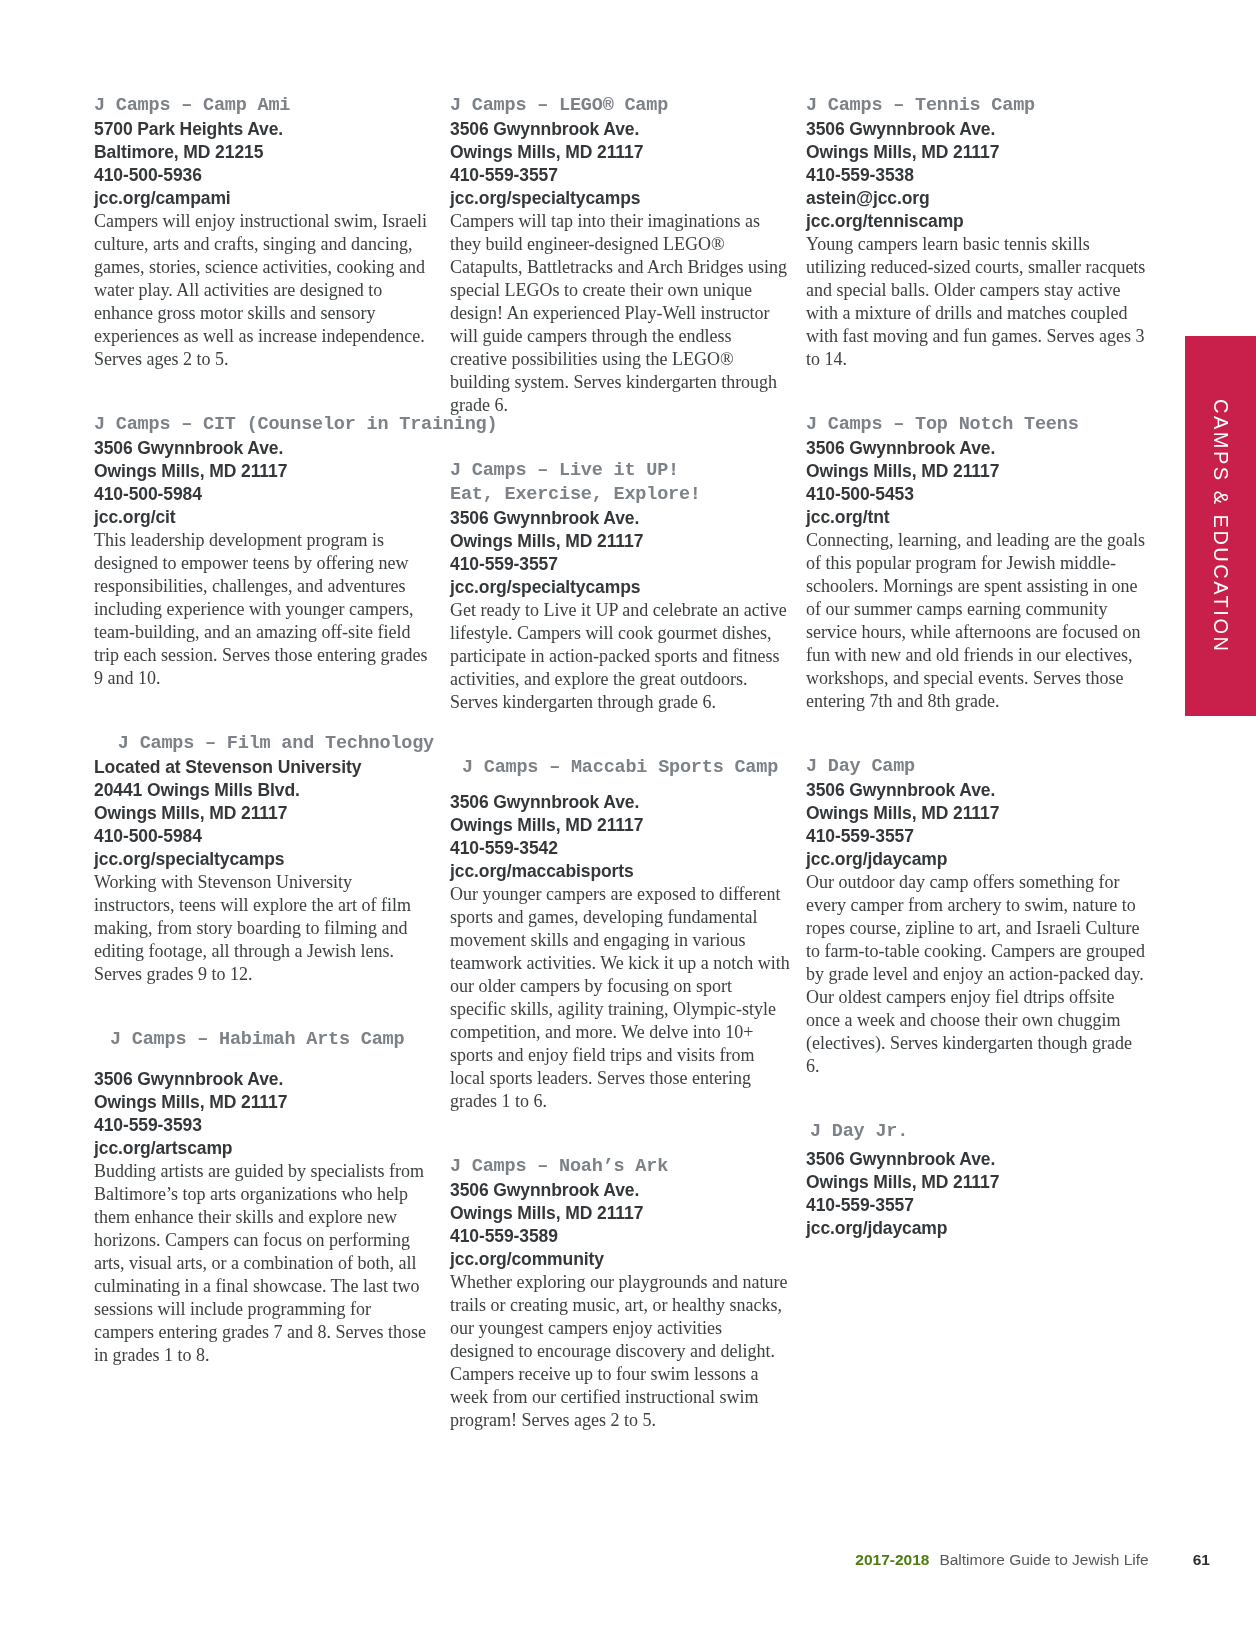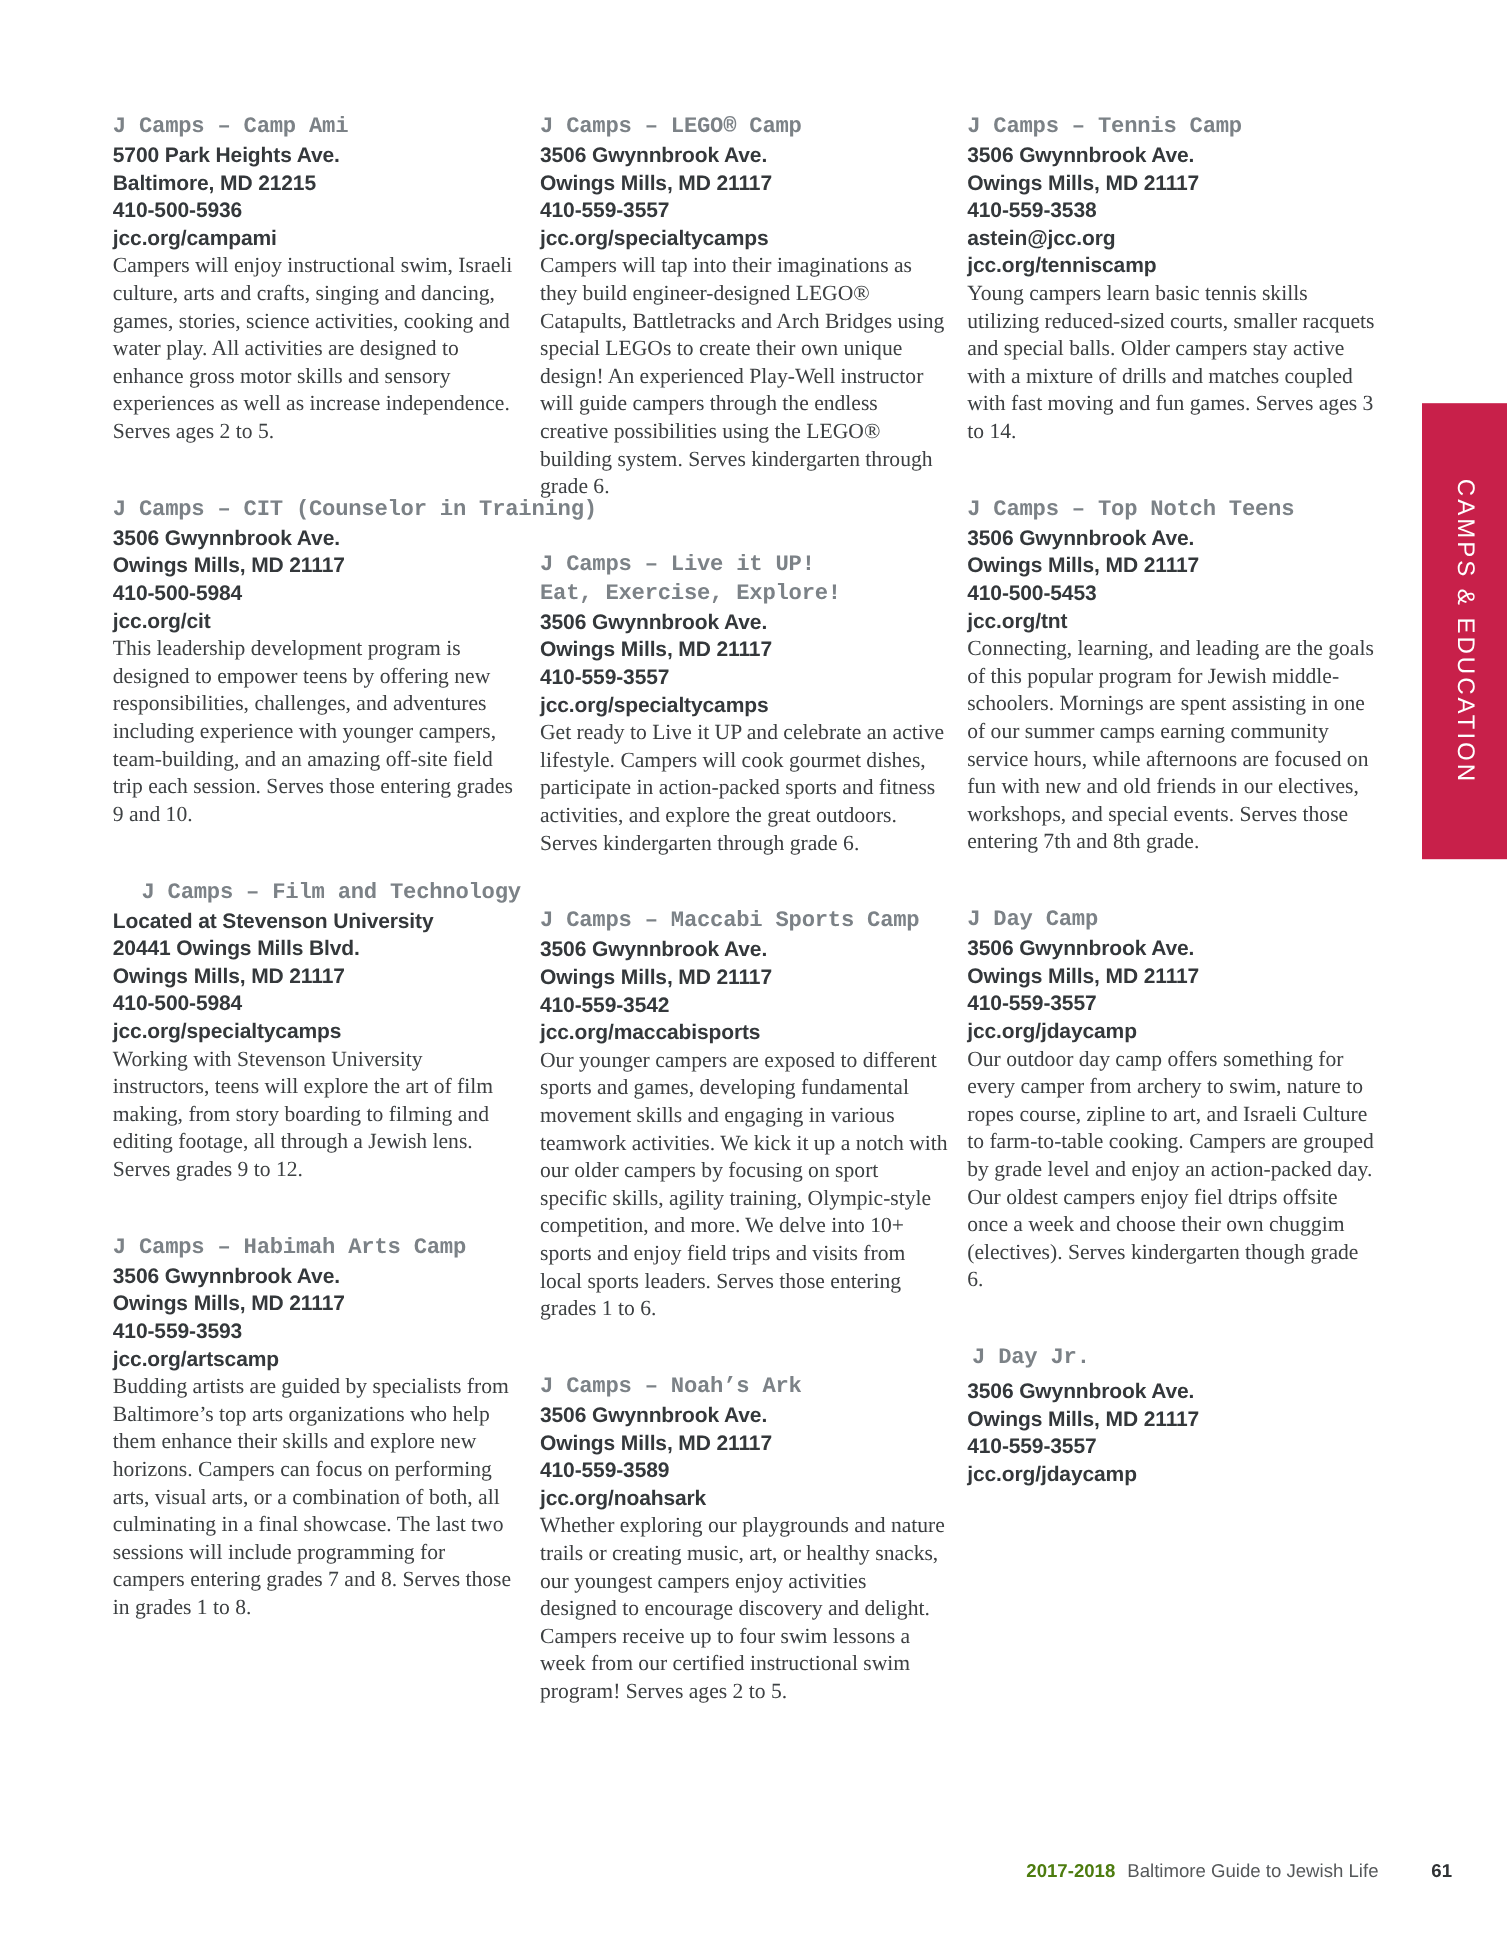--- a/index.html
+++ b/index.html
@@ -122,21 +122,21 @@
             <div class="contact-line">20441 Owings Mills Blvd.</div>
             <div class="contact-line">Owings Mills, MD 21117</div>
             <div class="contact-line">410-500-5984</div>
             <div class="contact-line">jcc.org/specialtycamps</div>
           </div>
     <div class="info"></div>
     <p class="desc">Working with Stevenson University instructors, teens will explore the art of film making, from story boarding to filming and editing footage, all through a Jewish lens. Serves grades 9 to 12.</p>
   </section>
 
   <section class="listing">
-    <h3 class="title" style="margin:0;">
+    <h3 class="title" style="margin:16px;">
             <div class="title-line">J Camps – Habimah Arts Camp</div>
           </h3>
     <div class="contact">
             <div class="contact-line">3506 Gwynnbrook Ave.</div>
             <div class="contact-line">Owings Mills, MD 21117</div>
             <div class="contact-line">410-559-3593</div>
             <div class="contact-line">jcc.org/artscamp</div>
           </div>
     <div class="info"></div>
     <p class="desc">Budding artists are guided by specialists from Baltimore’s top arts organizations who help them enhance their skills and explore new horizons. Campers can focus on performing arts, visual arts, or a combination of both, all culminating in a final showcase. The last two sessions will include programming for campers entering grades 7 and 8. Serves those in grades 1 to 8.</p>
@@ -166,42 +166,42 @@
             <div class="contact-line">3506 Gwynnbrook Ave.</div>
             <div class="contact-line">Owings Mills, MD 21117</div>
             <div class="contact-line">410-559-3557</div>
             <div class="contact-line">jcc.org/specialtycamps</div>
           </div>
     <div class="info"></div>
     <p class="desc">Get ready to Live it UP and celebrate an active lifestyle. Campers will cook gourmet dishes, participate in action-packed sports and fitness activities, and explore the great outdoors. Serves kindergarten through grade 6.</p>
   </section>
 
   <section class="listing">
-    <h3 class="title" style="margin:0;">
+    <h3 class="title" style="margin:11px;text-align:center;">
             <div class="title-line">J Camps – Maccabi Sports Camp</div>
           </h3>
     <div class="contact">
             <div class="contact-line">3506 Gwynnbrook Ave.</div>
             <div class="contact-line">Owings Mills, MD 21117</div>
             <div class="contact-line">410-559-3542</div>
             <div class="contact-line">jcc.org/maccabisports</div>
           </div>
     <div class="info"></div>
     <p class="desc">Our younger campers are exposed to different sports and games, developing fundamental movement skills and engaging in various teamwork activities. We kick it up a notch with our older campers by focusing on sport specific skills, agility training, Olympic-style competition, and more. We delve into 10+ sports and enjoy field trips and visits from local sports leaders. Serves those entering grades 1 to 6.</p>
   </section>
 
   <section class="listing">
     <h3 class="title" style="margin:0;">
             <div class="title-line">J Camps – Noah’s Ark</div>
           </h3>
     <div class="contact">
             <div class="contact-line">3506 Gwynnbrook Ave.</div>
             <div class="contact-line">Owings Mills, MD 21117</div>
             <div class="contact-line">410-559-3589</div>
-            <div class="contact-line">jcc.org/noahsark</div>
+            <div class="contact-line">jcc.org/community</div>
           </div>
     <div class="info"></div>
     <p class="desc">Whether exploring our playgrounds and nature trails or creating music, art, or healthy snacks, our youngest campers enjoy activities designed to encourage discovery and delight. Campers receive up to four swim lessons a week from our certified instructional swim program! Serves ages 2 to 5.</p>
   </section>
 </div>
     <div class="col">
   <section class="listing">
     <h3 class="title" style="margin:0;">
             <div class="title-line">J Camps – Tennis Camp</div>
           </h3>

